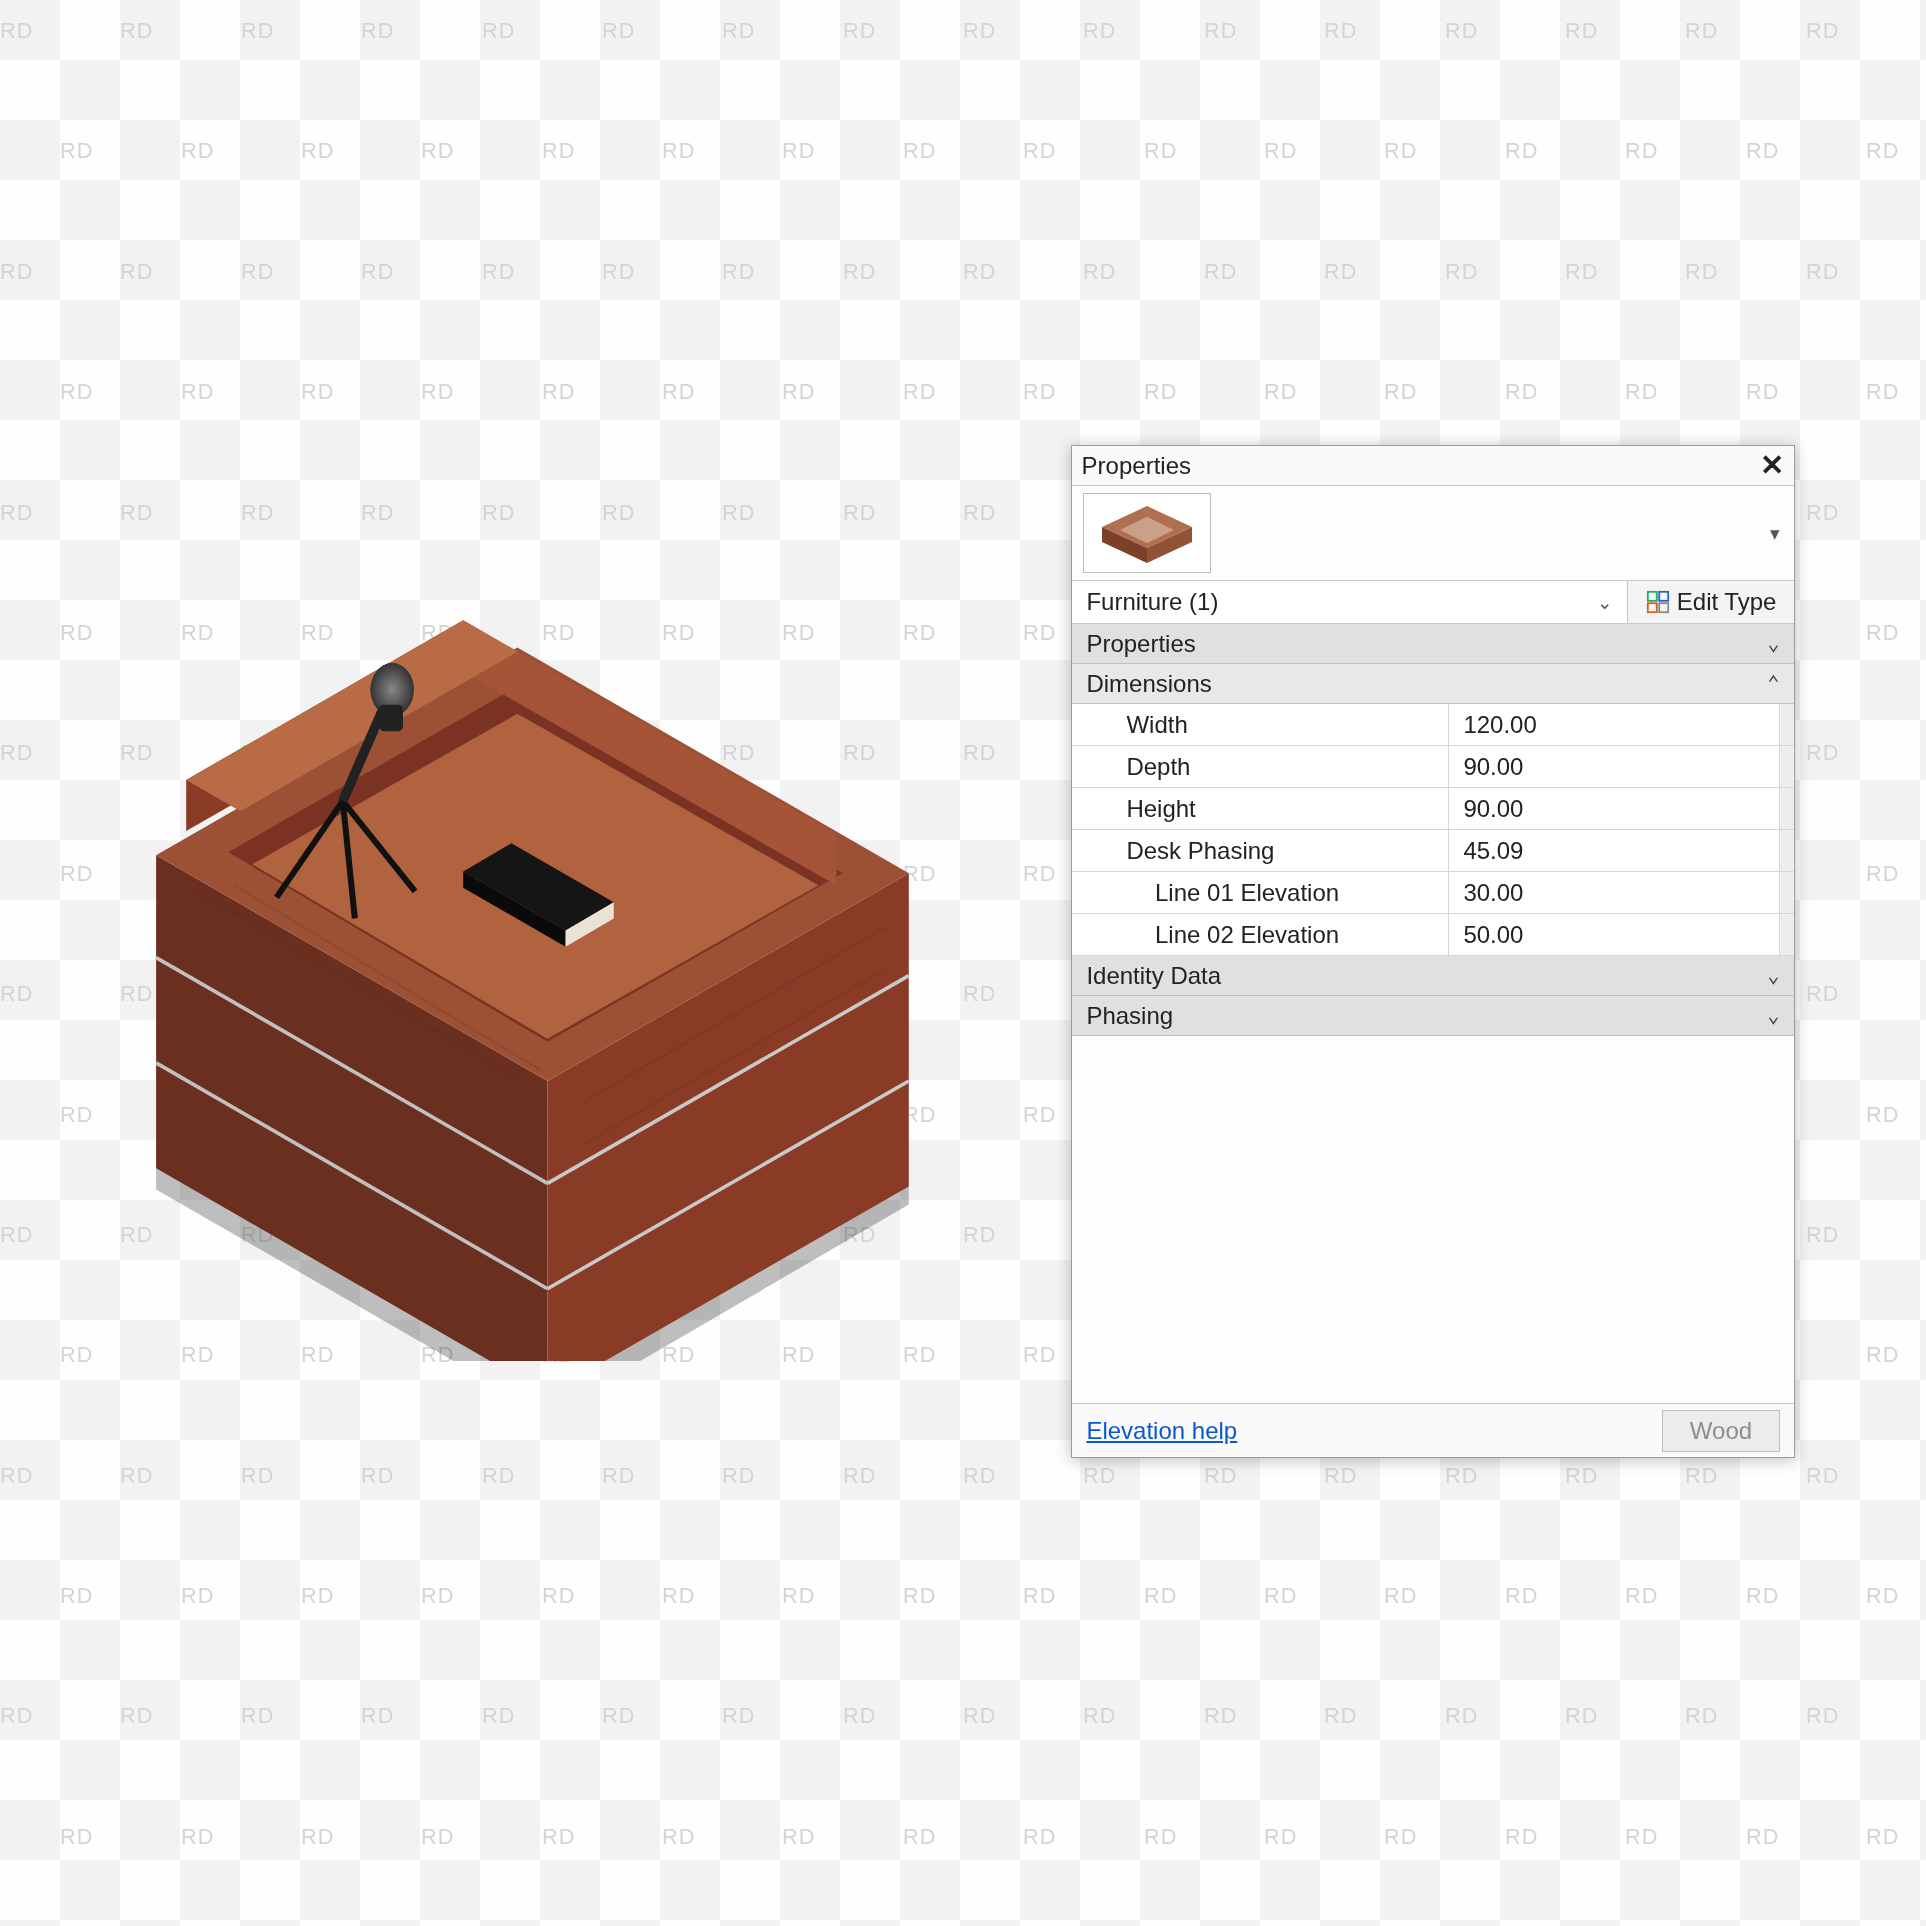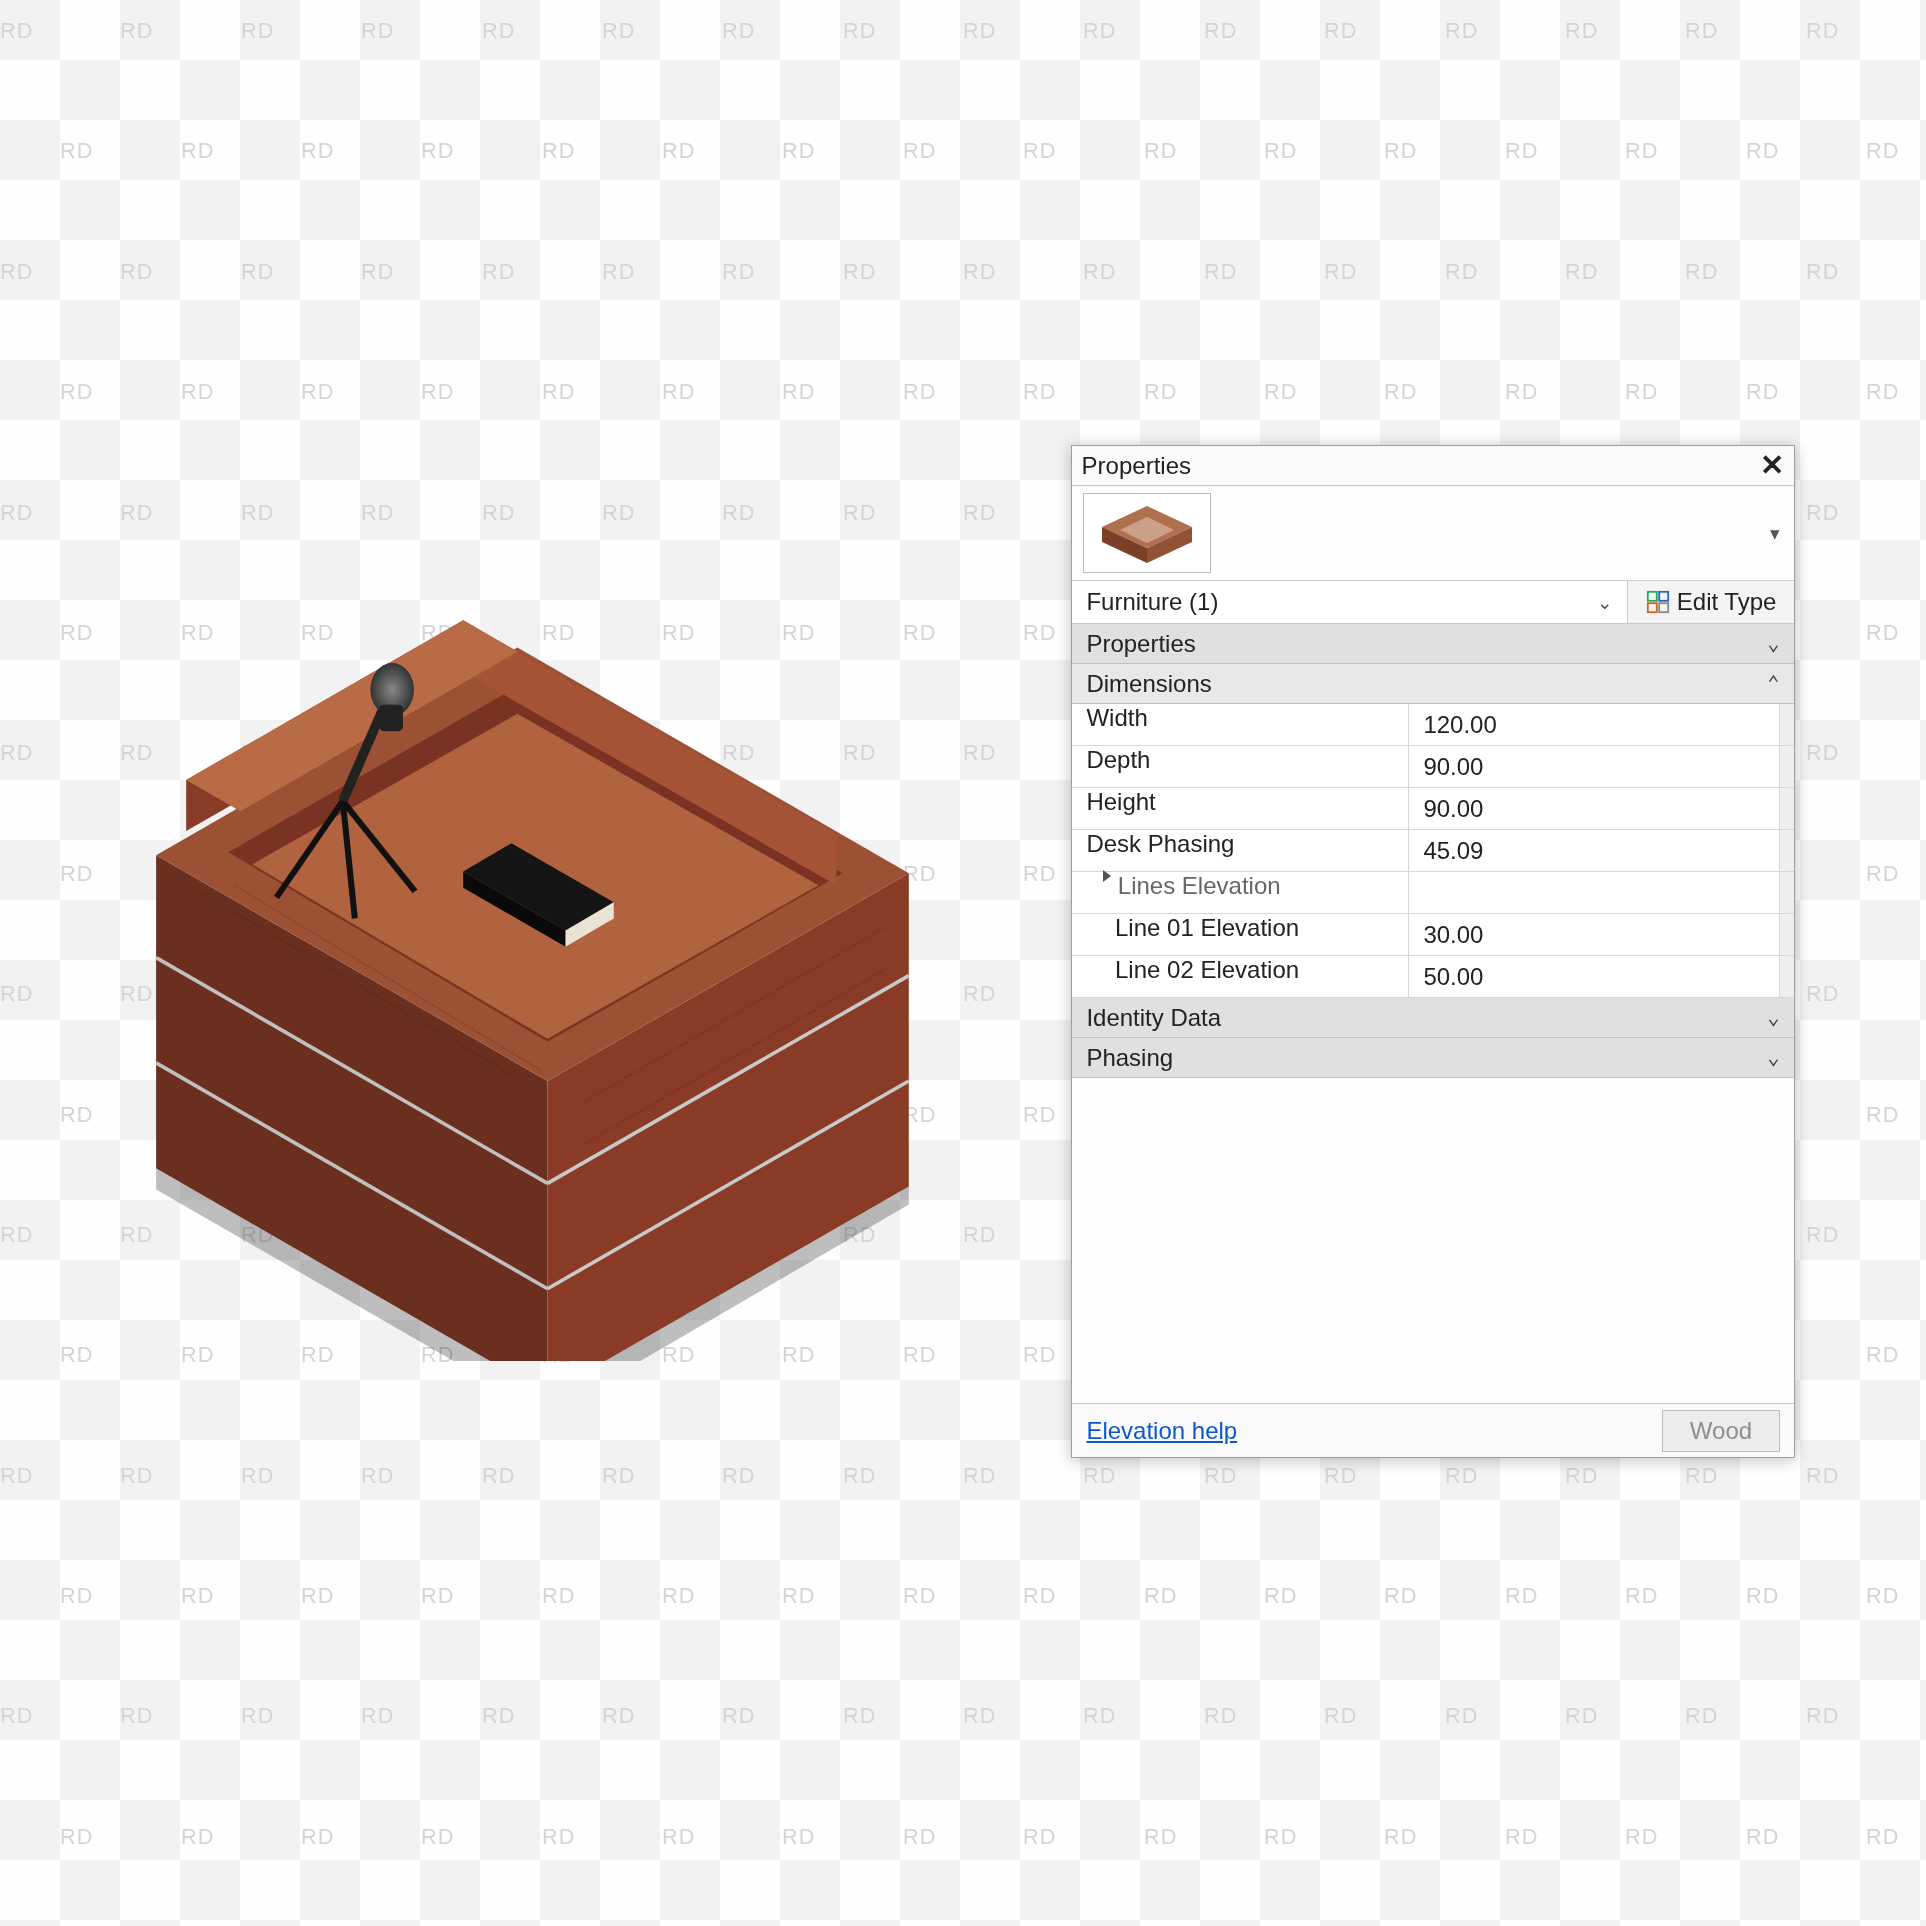--- a/index.html
+++ b/index.html
@@ -34,22 +34,22 @@
   .sel-row{display:flex;align-items:stretch;border-top:1.2px solid #c8c8c8;border-bottom:1.2px solid #c8c8c8;height:42px;}
   .selector{flex:1;display:flex;align-items:center;padding:0 14.4px;background:#fff;justify-content:space-between;}
   .selector .chev{font-size:19px;color:#555;}
   .edit-type{width:166px;display:flex;align-items:center;justify-content:center;gap:7.2px;
     background:#f4f4f4;border-left:1.2px solid #c8c8c8;cursor:pointer;}
   .edit-type .ico{width:24px;height:24px;}
   .cat{background:#e0e0e0;border-bottom:1.2px solid #c0c0c0;height:39px;line-height:39px;
     padding:0 14.4px;display:flex;justify-content:space-between;align-items:center;}
   .cat.sub{background:#e8e8e8;}
   .prop{display:flex;height:41px;border-bottom:1.2px solid #d6d6d6;background:#fff;}
-  .prop .pn{width:337px;padding:0 14.4px;display:flex;align-items:flex-start;border-right:1.2px solid #d6d6d6;
-    box-sizing:border-box;}
+  .prop .pn{width:337px;padding:0 14.4px;display:flex;align-items:center;border-right:1.2px solid #d6d6d6;
+    box-sizing:border-box;margin-left:40px;}
   .prop .pn.sub{padding-left:29px;color:#666;}
   .prop .pn.sub2{padding-left:43px;}
   .prop .pv{flex:1;padding:0 14.4px;display:flex;align-items:center;}
   .prop .btn{width:14.4px;background:#eee;border-left:1.2px solid #d6d6d6;}
   .filler{flex:1;}
   .panel-inner{display:flex;flex-direction:column;height:100%;}
   .footer{height:53px;border-top:1.2px solid #c8c8c8;display:flex;align-items:center;
     justify-content:space-between;padding:0 14.4px;background:#fafafa;}
   .footer a{color:#0b57d0;text-decoration:underline;cursor:pointer;}
   .apply{border:1.2px solid #bdbdbd;background:#ececec;color:#8e8e8e;padding:6px 26.5px;font-size:24px;}
@@ -454,30 +454,20 @@
   <div class="prop">
     <div class="pn">
           <span>Desk Phasing</span>
         </div>
     <div class="pv">
           <span>45.09</span>
         </div>
     <div class="btn"></div>
   </div>
   <div class="prop">
-    <div class="pn sub">
-          <span class="tri"></span>
-      <span>Lines Elevation</span>
-        </div>
-    <div class="pv">
-          <span></span>
-        </div>
-    <div class="btn"></div>
-  </div>
-  <div class="prop">
     <div class="pn sub2">
           <span>Line 01 Elevation</span>
         </div>
     <div class="pv">
           <span>30.00</span>
         </div>
     <div class="btn"></div>
   </div>
   <div class="prop">
     <div class="pn sub2">

